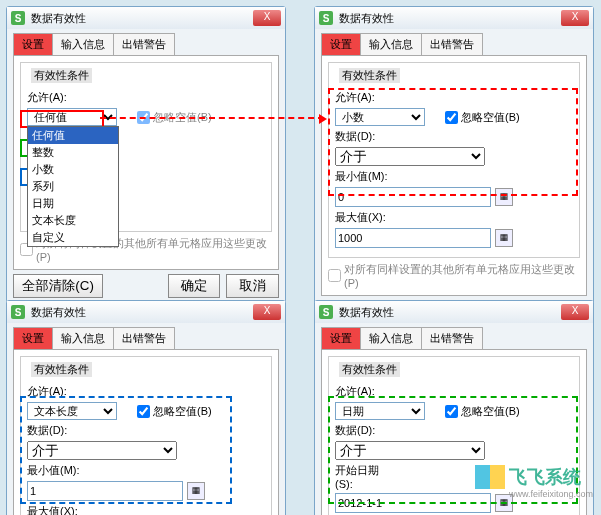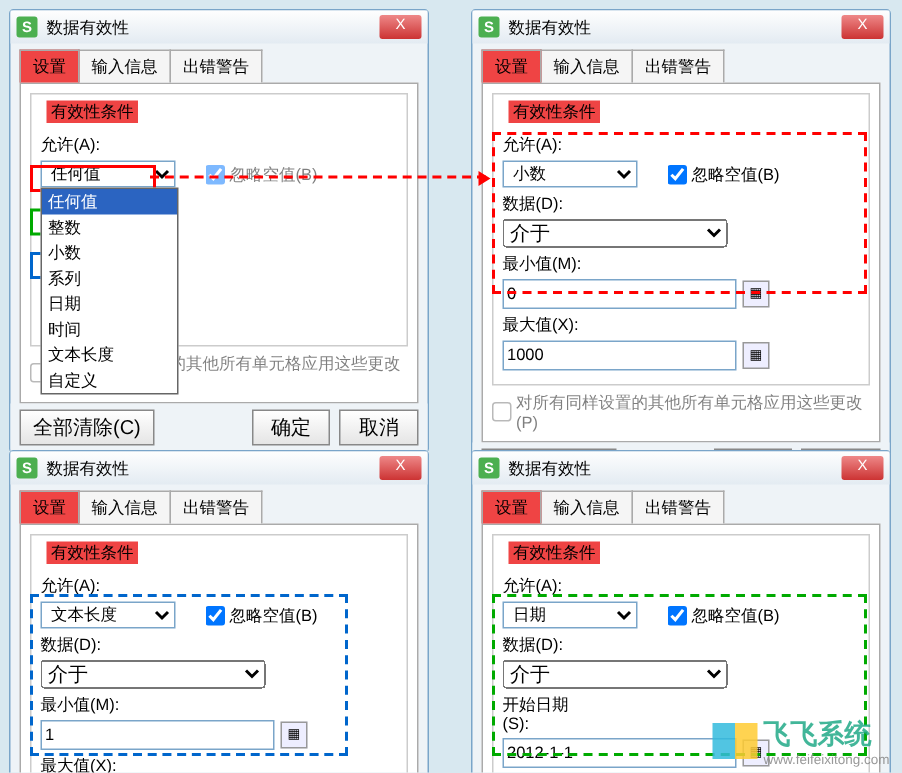--- a/index.html
+++ b/index.html
@@ -6,21 +6,21 @@
 .dlg{position:absolute;width:278px;background:#eef3f7;border:1px solid #7aa5c9;border-radius:3px}
 .tbar{height:22px;background:linear-gradient(#fefefe,#e3ebf2);display:flex;align-items:center;padding:0 4px;position:relative}
 .ticon{width:14px;height:14px;background:#4caf50;border-radius:2px;margin-right:6px;display:flex;align-items:center;justify-content:center;color:#fff;font-size:10px;font-weight:bold}
 .ttl{flex:1;font-weight:normal}
 .cls{width:28px;height:16px;background:linear-gradient(#e88,#c33);color:#fff;text-align:center;line-height:14px;border-radius:2px;font-size:10px}
 .tabs{display:flex;padding:4px 6px 0}
 .tab{padding:3px 8px;border:1px solid #aaa;background:#f5f5f5;margin-right:-1px;border-bottom:none;cursor:pointer}
 .tab.on{background:#ef4444;position:relative;z-index:2}
 .body{background:#fff;margin:0 6px;border:1px solid #aaa;padding:6px;min-height:160px}
 .grp{border:1px solid #ccc;padding:6px;margin-bottom:4px}
-.grp-t{font-size:11px;margin:-12px 0 4px 4px;background:#ef4444;display:inline-block;padding:0 3px}
+.grp-t{font-size:11px;margin:-12px 0 4px 4px;background:#e5e5e5;display:inline-block;padding:0 3px}
 .row{display:flex;align-items:center;margin:3px 0}
 .lbl{width:60px}
 .sel,.inp{border:1px solid #7aa5c9;background:#fff;height:18px;font-size:11px;padding:0 2px}
 .sel{width:90px}
 .selw{width:150px}
 .inp{width:150px}
 .chk{display:flex;align-items:center}
 .chk input{margin:0 3px 0 0}
 .dd-list{position:absolute;background:#fff;border:1px solid #666;width:90px;z-index:10}
 .dd-item{padding:1px 4px;cursor:pointer}
@@ -29,21 +29,21 @@
 .btn-l{padding:2px 8px;border:1px solid #888;background:linear-gradient(#fff,#e5e5e5);cursor:pointer;margin-right:auto}
 .footer{display:flex;padding:4px 6px;background:#eef3f7}
 .boxr{border:2px dashed red;position:absolute;pointer-events:none}
 .boxg{border:2px dashed #0a0;position:absolute;pointer-events:none}
 .boxb{border:2px dashed #06c;position:absolute;pointer-events:none}
 .sred{border:2px solid red;position:absolute;pointer-events:none}
 .sgrn{border:2px solid #0a0;position:absolute;pointer-events:none}
 .sblu{border:2px solid #06c;position:absolute;pointer-events:none}
 .arrow{position:absolute;height:0;border-top:2px dashed red}
 .arrow::after{content:"";position:absolute;right:-8px;top:-5px;border:5px solid transparent;border-left:8px solid red}
-.watermark{position:absolute;right:8px;bottom:4px;font-size:18px;font-weight:bold;color:#2a8;opacity:.85;display:flex;align-items:center}
+.watermark{position:absolute;right:8px;bottom:16px;font-size:18px;font-weight:bold;color:#2a8;opacity:.85;display:flex;}
 .wicon{width:30px;height:24px;background:linear-gradient(90deg,#3bd 50%,#fc3 50%);margin-right:4px}
 .picker{width:16px;height:16px;border:1px solid #999;background:#eef;display:inline-block;margin-left:4px;text-align:center;font-size:9px;line-height:14px}
 </style>
 </head>
 <body>
 
 <div class="dlg" style="left:6px;top:6px">
 <div class="tbar">
 <span class="ticon">S</span>
 <span class="ttl">数据有效性</span>
@@ -65,21 +65,20 @@
 <label class="chk" style="opacity:.5">
             <input type="checkbox" checked="" style="">
             <span>忽略空值(B)</span>
           </label>
 <div class="dd-list" style="left:0;top:18px">
 <div class="dd-item hl">任何值</div>
 <div class="dd-item">整数</div>
 <div class="dd-item">小数</div>
 <div class="dd-item">系列</div>
 <div class="dd-item">日期</div>
-<div class="dd-item">时间</div>
 <div class="dd-item">文本长度</div>
 <div class="dd-item">自定义</div>
 </div>
 </div>
 <div style="height:96px"></div>
 </div>
 <label class="chk" style="opacity:.5">
         <input type="checkbox" style="">
         <span>对所有同样设置的其他所有单元格应用这些更改(P)</span>
       </label>

